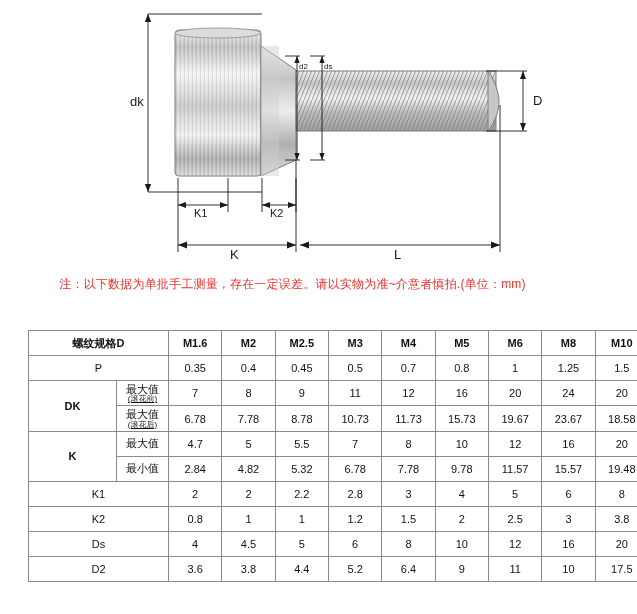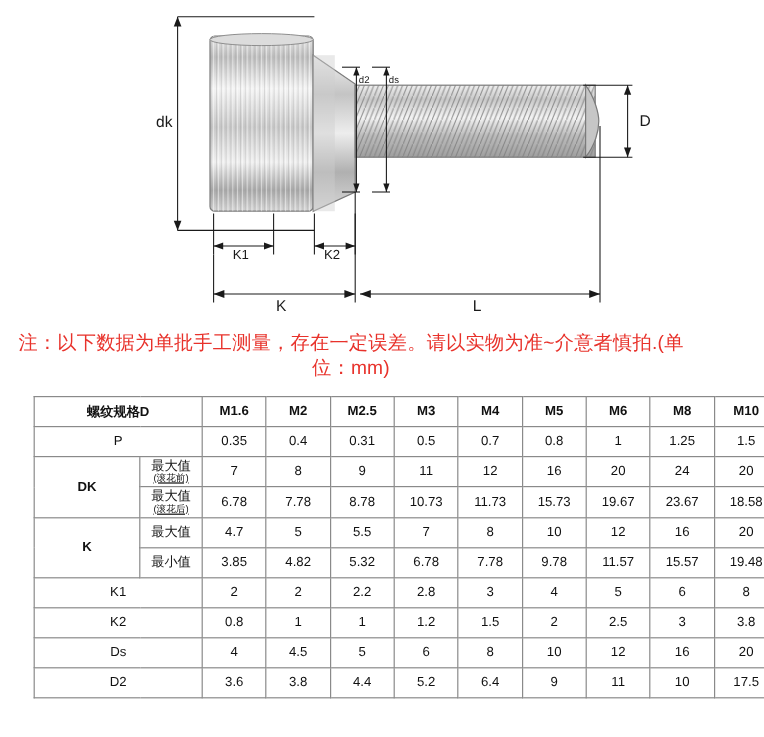--- a/index.html
+++ b/index.html
@@ -30,21 +30,21 @@
   .dim-label.big{font-size:13px;}
   .dim-label.small{font-size:8px;}
 
   
   .note{
     position:absolute;
     left:0;top:276px;
     width:585px;
     text-align:center;
     color:#e8322b;
-    font-size:16px;
+    font-size:12px;
     font-family:"Liberation Sans", sans-serif;
     letter-spacing:0.2px;
   }
 
   
   .table-wrap{
     position:absolute;
     left:8px;
     top:330px;
     width:621px;
@@ -231,21 +231,21 @@
         <th>M8</th>
         <th>M10</th>
       </tr>
     </thead>
     <tbody>
 
       <tr>
         <td colspan="2" class="rowhead">P</td>
         <td>0.35</td>
         <td>0.4</td>
-        <td>0.31</td>
+        <td>0.45</td>
         <td>0.5</td>
         <td>0.7</td>
         <td>0.8</td>
         <td>1</td>
         <td>1.25</td>
         <td>1.5</td>
       </tr>
 
       <tr>
         <td rowspan="2" class="rowhead bold">DK</td>
@@ -289,21 +289,21 @@
         <td>7</td>
         <td>8</td>
         <td>10</td>
         <td>12</td>
         <td>16</td>
         <td>20</td>
       </tr>
 
       <tr>
         <td class="rowhead">最小值</td>
-        <td>3.85</td>
+        <td>2.84</td>
         <td>4.82</td>
         <td>5.32</td>
         <td>6.78</td>
         <td>7.78</td>
         <td>9.78</td>
         <td>11.57</td>
         <td>15.57</td>
         <td>19.48</td>
       </tr>
 

